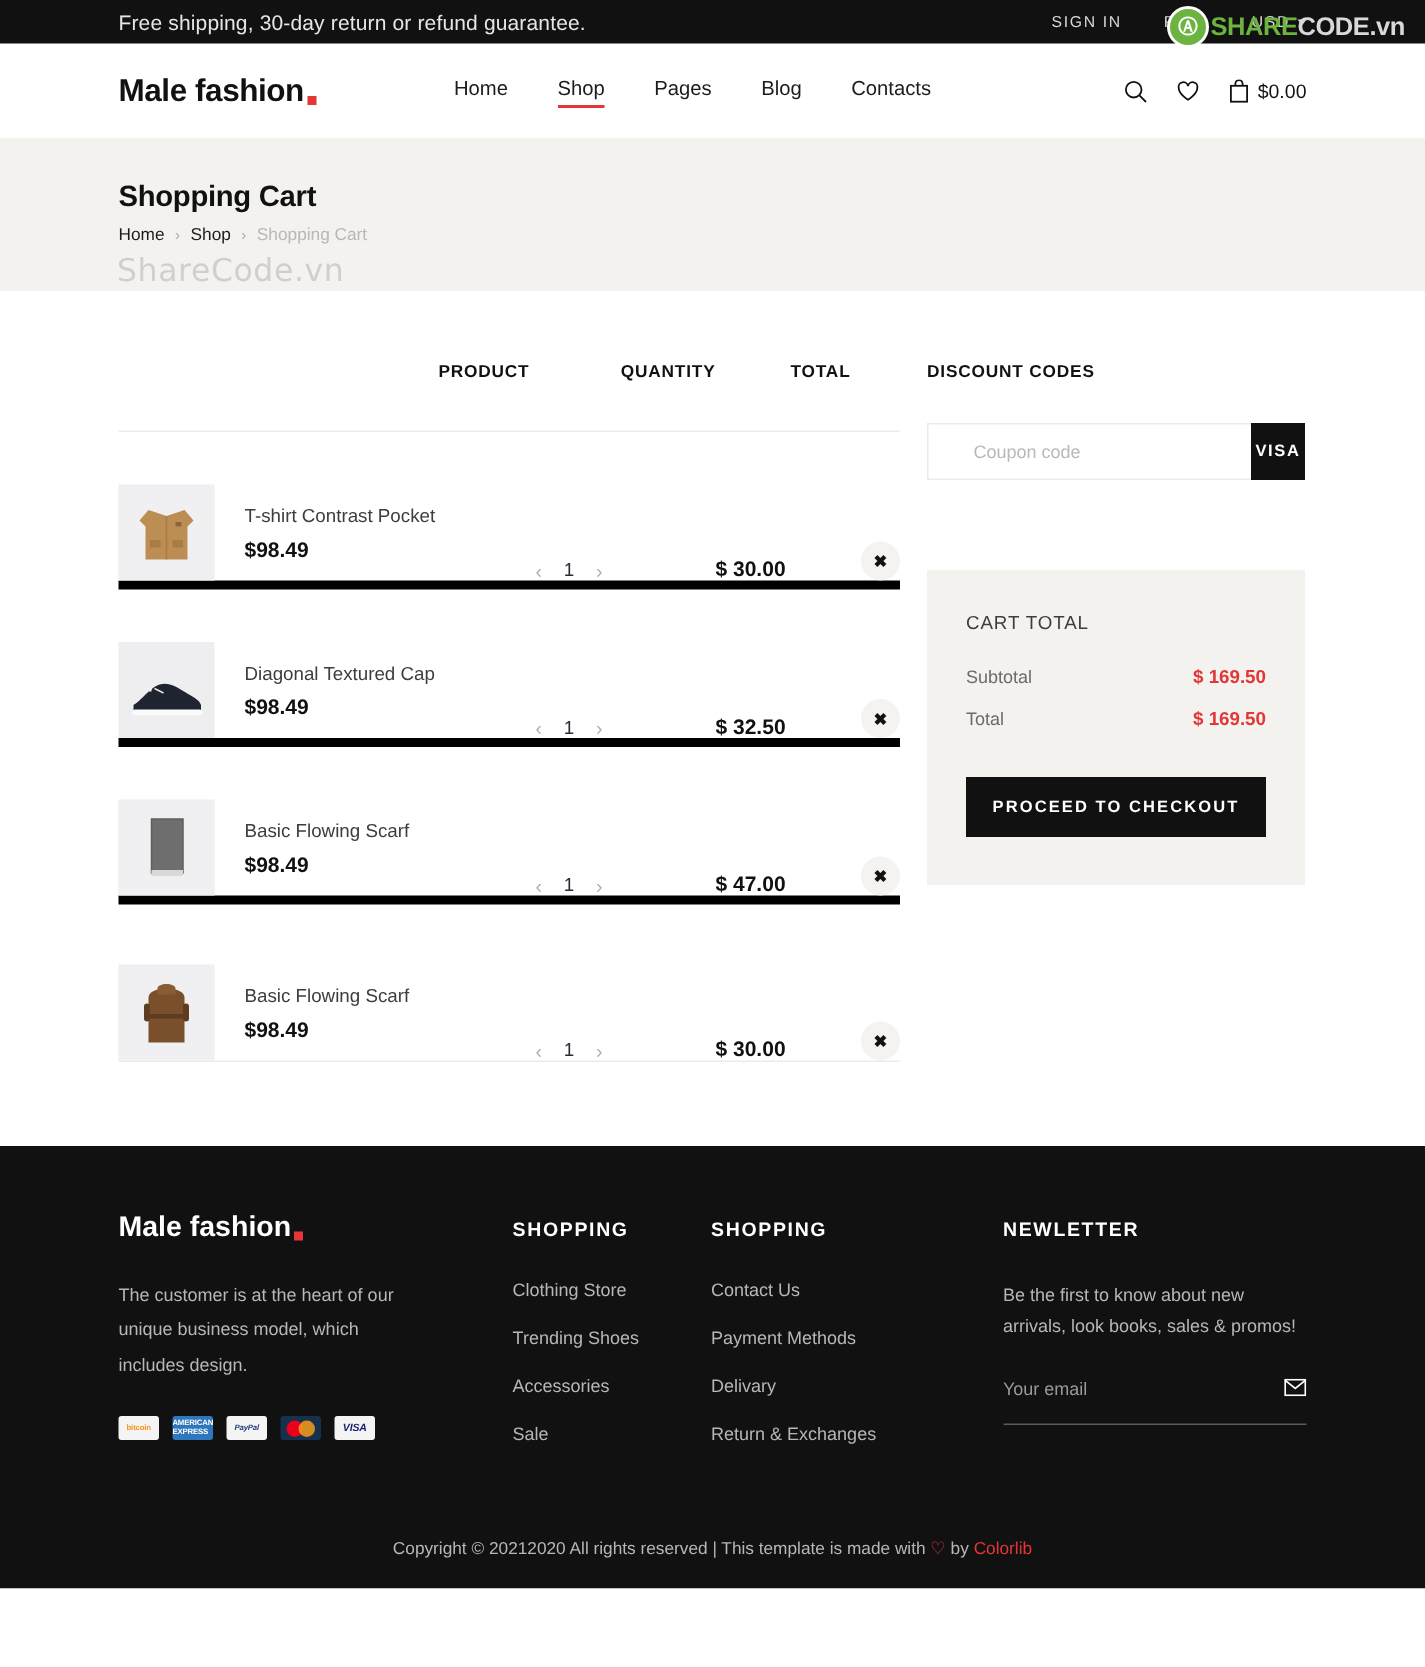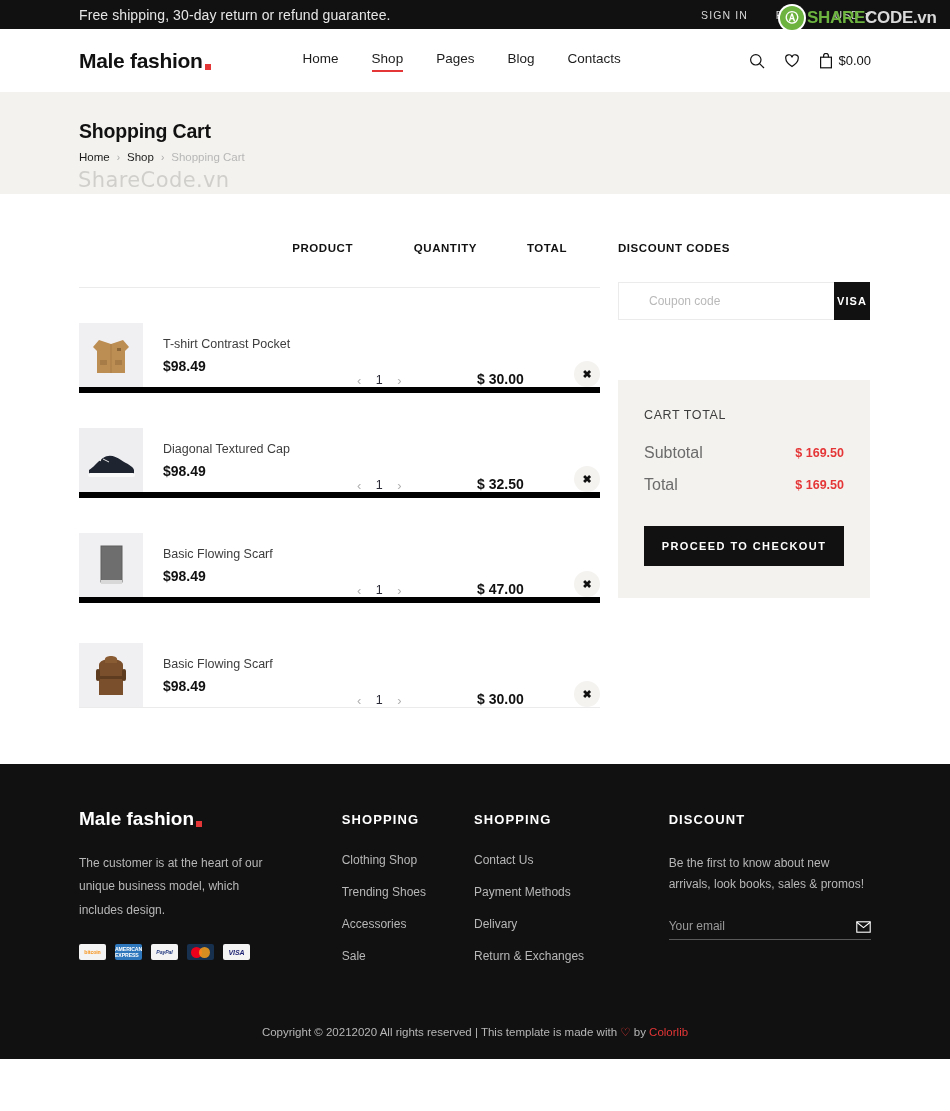--- a/index.html
+++ b/index.html
@@ -338,21 +338,21 @@
     color: #3d3d3d;
     letter-spacing: .6px;
     margin-bottom: 22px;
   }
   .total-line {
     display: flex;
     justify-content: space-between;
     align-items: center;
     margin-bottom: 14px;
   }
-  .total-label { font-size: 16px; color: #6b6b6b; }
+  .total-label { font-size: 12px; color: #6b6b6b; }
   .total-val {
     font-size: 12.5px;
     font-weight: bold;
     color: #e53637;
   }
   .btn-checkout {
     width: 100%;
     background: #111;
     color: #fff;
     border: none;
@@ -434,23 +434,23 @@
   }
   .f-news { width: 208px; padding-top: 4px; }
   .f-news-text {
     font-size: 12px;
     color: #b7b7b7;
     line-height: 1.75;
     margin-bottom: 24px;
   }
   .news-form {
     display: flex;
-    align-items: flex-end;
+    align-items: flex-start;
     border-bottom: 1px solid #5a5a5a;
-    padding-bottom: 6px;
+    padding-bottom: 16px;
   }
   .news-input {
     flex: 1;
     background: transparent;
     border: none;
     outline: none;
     color: #cfcfcf;
     font-size: 12px;
     font-family: "Liberation Sans", sans-serif;
   }
@@ -711,36 +711,36 @@
         <span class="pay pay-mc">
           <i class="mc-a"></i>
             <i class="mc-b"></i>
         </span>
         <span class="pay pay-visa">VISA</span>
       </div>
     </div>
 
     <div class="f-col">
       <div class="f-title">SHOPPING</div>
-      <a class="f-link">Clothing Shop</a>
+      <a class="f-link">Clothing Store</a>
       <a class="f-link">Trending Shoes</a>
       <a class="f-link">Accessories</a>
       <a class="f-link">Sale</a>
     </div>
 
     <div class="f-col wide">
       <div class="f-title">SHOPPING</div>
       <a class="f-link">Contact Us</a>
       <a class="f-link">Payment Methods</a>
       <a class="f-link">Delivary</a>
       <a class="f-link">Return &amp; Exchanges</a>
     </div>
 
     <div class="f-news">
-      <div class="f-title">DISCOUNT</div>
+      <div class="f-title">NEWLETTER</div>
       <div class="f-news-text">Be the first to know about new arrivals, look books, sales &amp; promos!</div>
       <div class="news-form">
         <input class="news-input" type="text" placeholder="Your email" style="">
         <button class="news-btn">
           <svg width="15" height="12" viewBox="0 0 15 12" fill="none" stroke="#fff" stroke-width="1.1">
             <rect x="0.8" y="0.8" width="13.4" height="10.4"></rect>
             <path d="M0.8 1.2 L7.5 6.6 L14.2 1.2"></path>
           </svg>
         </button>
       </div>

